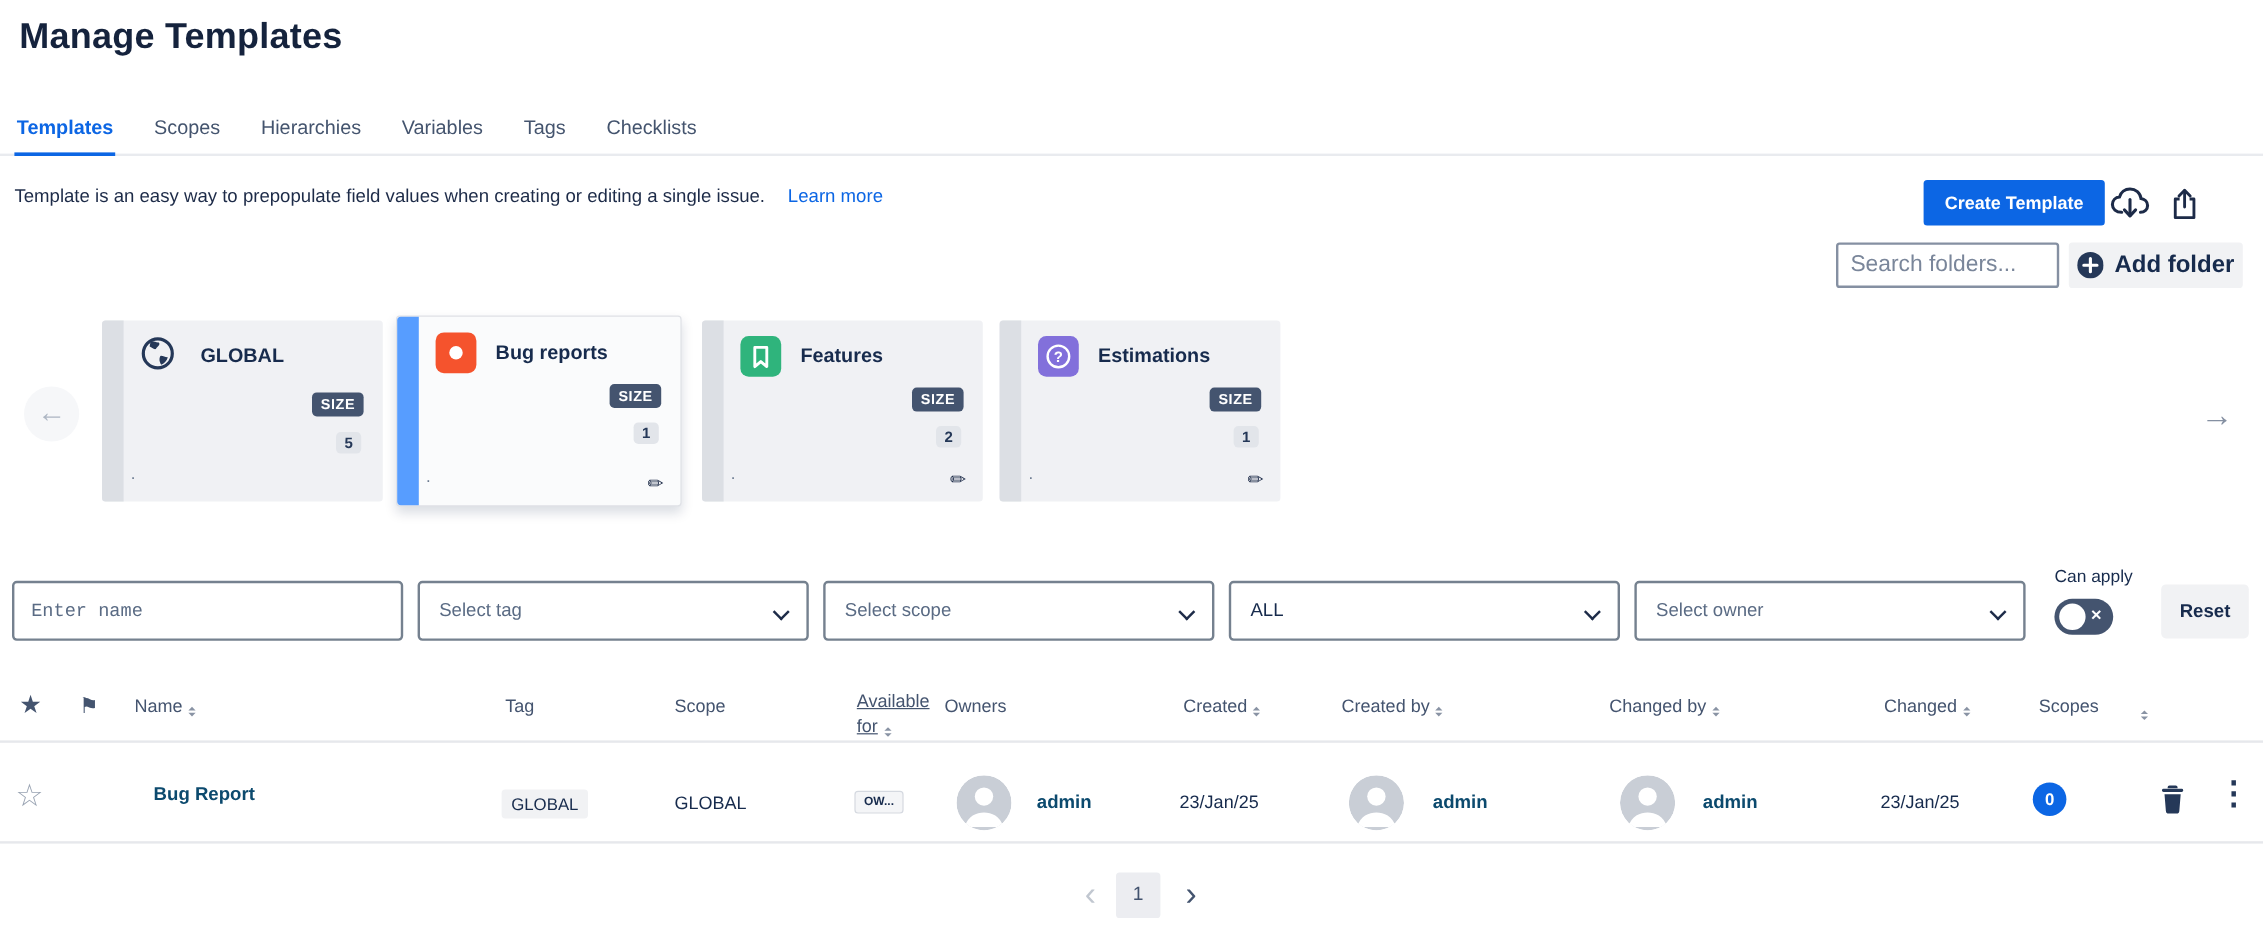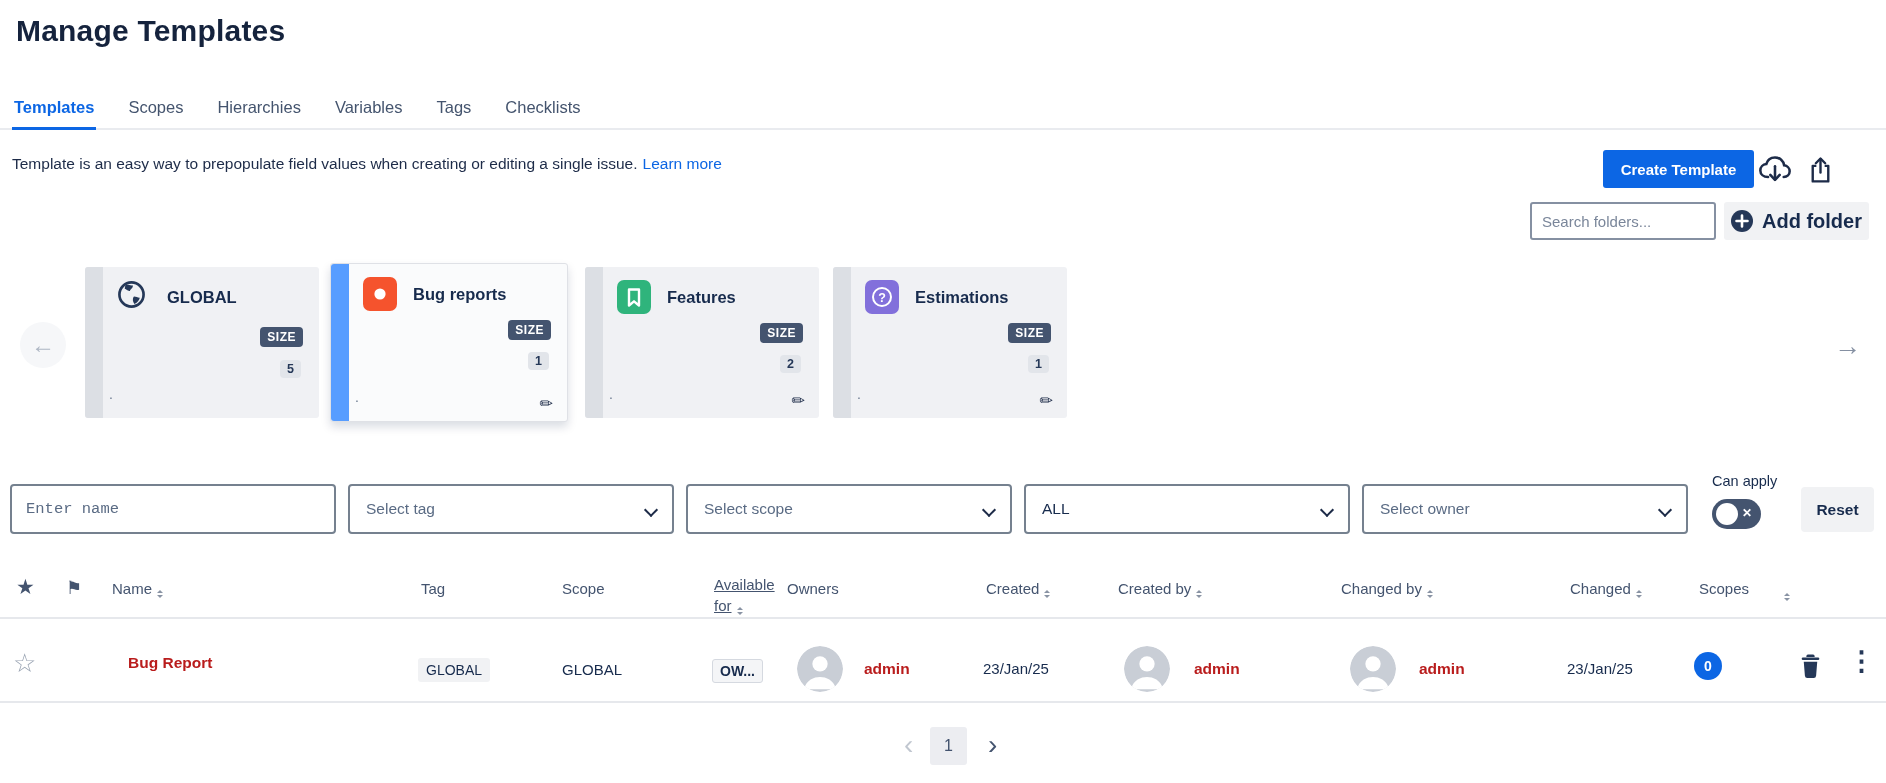--- a/index.html
+++ b/index.html
@@ -6,30 +6,30 @@
   #app{position:relative;width:1886px;height:783px;background:#fff;overflow:hidden;
        font-family:"Liberation Sans",sans-serif;color:#172B4D;padding-left:45px;}
 
   
   .page-title{position:absolute;left:16px;top:14px;font-size:30px;font-weight:700;color:#15233D;letter-spacing:.2px;}
   .tabs-wrap{position:absolute;left:0;top:94px;width:1886px;border-bottom:2px solid #E9EBEF;}
   .tabs{display:flex;gap:30px;padding:0 0 0 12px;}
   .tab{font-size:16.5px;color:#44546E;padding:4px 2px 10px;cursor:pointer;}
   .tab.active{color:#0C66E4;font-weight:700;border-bottom:3px solid #0C66E4;margin-bottom:-2px;}
   .intro{position:absolute;left:12px;top:155px;font-size:15.5px;color:#1D2B48;}
-  .intro a{color:#0C66E4;text-decoration:none;margin-left:5px;}
+  .intro a{color:#0C66E4;text-decoration:none;margin-left:19px;}
 
   .btn-primary{position:absolute;left:1603px;top:150px;width:151px;height:38px;background:#0C66E4;color:#fff;
     border:none;border-radius:3px;font-size:15px;font-weight:600;font-family:inherit;cursor:pointer;}
   .icon-btn{position:absolute;background:none;border:none;padding:0;cursor:pointer;line-height:0;}
   .cloud-btn{left:1758px;top:155px;}
   .export-btn{left:1808px;top:156px;}
 
   .search-folders{position:absolute;left:1530px;top:202px;width:186px;height:38px;box-sizing:border-box;
-    border:2px solid #8590A2;border-radius:3px;padding:0 10px;font-size:15px;font-family:inherit;color:#172B4D;}
+    border:2px solid #8590A2;border-radius:3px;padding:0 10px;font-size:19px;font-family:inherit;color:#172B4D;}
   .search-folders::placeholder{color:#7A869A;}
   .add-folder{position:absolute;left:1724px;top:202px;width:145px;height:38px;background:#F1F2F4;border:none;
     border-radius:3px;display:flex;align-items:center;justify-content:center;gap:9px;cursor:pointer;
     font-size:20px;font-weight:600;color:#172B4D;font-family:inherit;}
 
   
   .car-prev{position:absolute;left:20px;top:322px;width:46px;height:46px;border-radius:50%;background:#F6F7F9;
     border:none;color:#AEB7C4;font-size:24px;cursor:pointer;}
   .car-next{position:absolute;left:1828px;top:330px;background:none;border:none;color:#8590A2;font-size:27px;cursor:pointer;}
 
@@ -77,26 +77,26 @@
   .hstar{position:absolute;left:16px;top:575px;font-size:21px;color:#44546F;}
   .hflag{position:absolute;left:66px;top:577px;font-size:18px;color:#44546F;}
   .sort{display:inline-flex;flex-direction:column;margin-left:5px;vertical-align:1px;cursor:pointer;}
   .sort i{display:block;width:0;height:0;border:3.5px solid transparent;}
   .sort .up{border-bottom-color:#8993A4;margin-bottom:2px;}
   .sort .down{border-top-color:#8993A4;}
   .divider{position:absolute;left:0;width:1886px;height:2px;background:#E6E8EC;}
   .d1{top:617px;} .d2{top:701px;}
 
   .rstar{position:absolute;left:13px;top:648px;font-size:26px;color:#9AA4B3;cursor:pointer;}
-  .rlink{position:absolute;font-size:15.5px;font-weight:600;color:#b91c1c;text-decoration:none;}
+  .rlink{position:absolute;font-size:15.5px;font-weight:600;color:#0c4a6e;text-decoration:none;}
   .rtext{position:absolute;font-size:15px;color:#172B4D;}
   .tag-chip{position:absolute;left:418px;top:658px;background:#F1F2F4;color:#172B4D;font-size:14px;
     padding:4px 8px;border-radius:3px;}
   .avail-chip{position:absolute;left:712px;top:659px;background:#F4F5F7;border:1px solid #D5D9E0;color:#172B4D;
-    font-size:14px;font-weight:700;padding:3px 7px;border-radius:3px;}
+    font-size:10px;font-weight:700;padding:3px 7px;border-radius:3px;}
   .avatar{position:absolute;width:46px;height:46px;border-radius:50%;overflow:hidden;line-height:0;}
   .usages-badge{position:absolute;left:1694px;top:652px;width:28px;height:28px;border-radius:50%;background:#0C66E4;
     color:#fff;font-size:14px;font-weight:700;display:flex;align-items:center;justify-content:center;cursor:pointer;}
   .trash-btn{left:1798px;top:652px;}
   .kebab{position:absolute;left:1842px;top:644px;font-size:27px;font-weight:700;color:#253858;background:none;border:none;cursor:pointer;}
 
   
   .pag-prev{position:absolute;left:898px;top:728px;font-size:28px;color:#C1C7D0;background:none;border:none;cursor:pointer;font-family:inherit;}
   .pag-page{position:absolute;left:930px;top:727px;width:37px;height:38px;background:#ECEDF1;border:none;border-radius:3px;
     font-size:16px;color:#42526E;font-family:inherit;cursor:pointer;}

